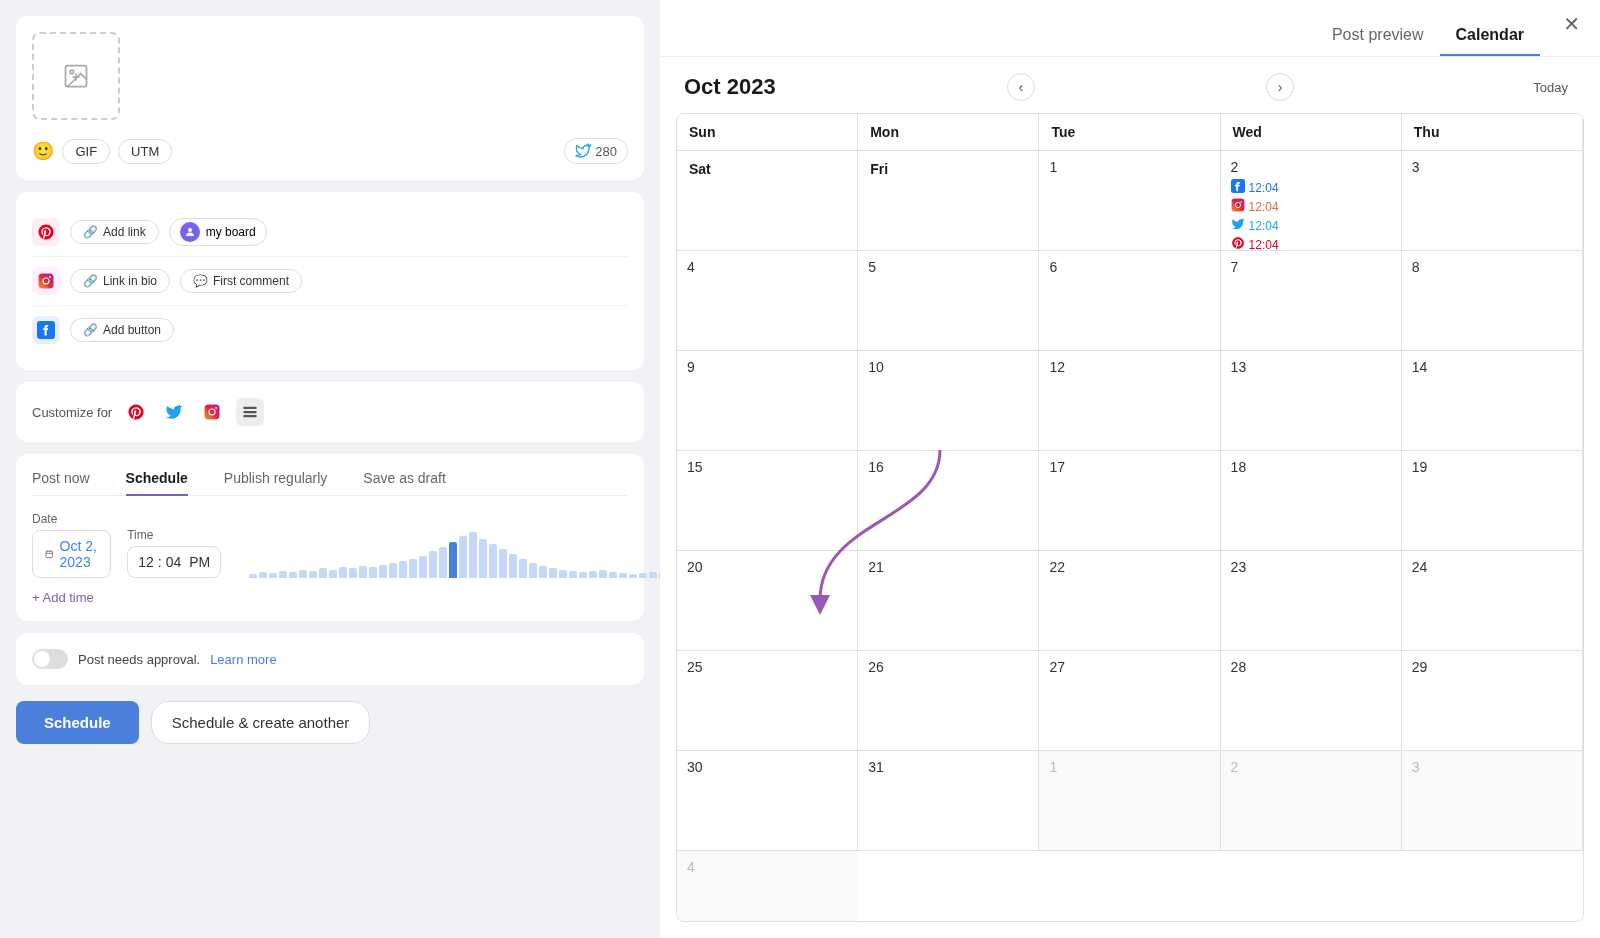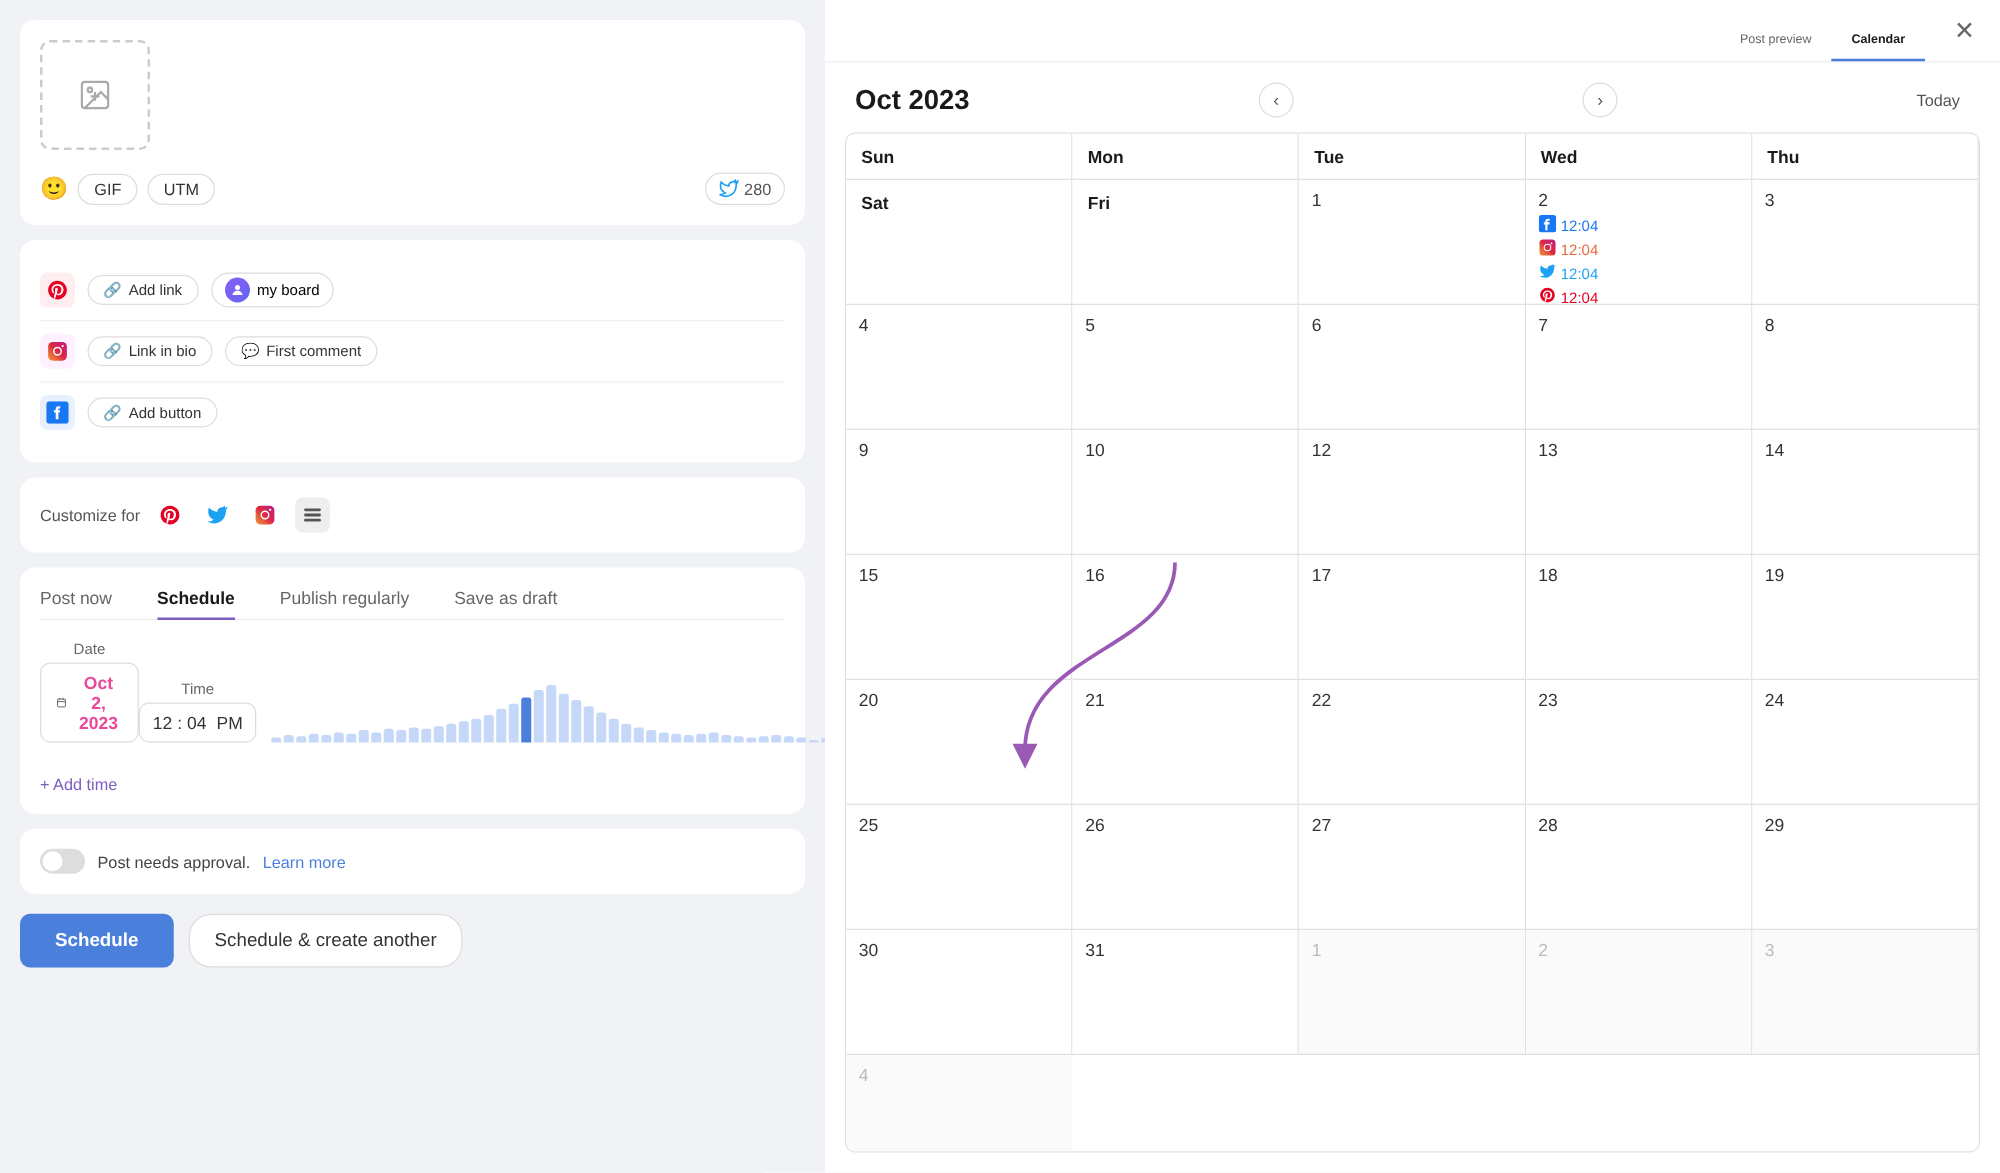--- a/index.html
+++ b/index.html
@@ -172,45 +172,43 @@
 
     .tab.active {
       color: #1a1a1a;
       font-weight: 600;
       border-bottom: 2px solid #7c5cbf;
     }
 
     
     .datetime-row {
       display: flex;
-      gap: 0;
+      gap: 16px;
       align-items: flex-end;
-      margin-bottom: 26px;
-      text-align: center;
+      margin-bottom: 12px;
     }
 
     .field-group label {
       font-size: 12px;
       color: #666;
       display: block;
       margin-bottom: 4px;
     }
 
     .date-input {
       display: flex;
       align-items: center;
       gap: 6px;
       border: 1.5px solid #ddd;
       border-radius: 8px;
       padding: 7px 12px;
       font-size: 14px;
-      color: #ec4899;
-      background: #fff;
-      cursor: pointer;
-      font-weight: bold;
+      color: #3b82f6;
+      background: #fff;
+      cursor: pointer;
     }
 
     .time-input {
       display: flex;
       align-items: center;
       gap: 4px;
       border: 1.5px solid #ddd;
       border-radius: 8px;
       padding: 7px 10px;
       font-size: 14px;
@@ -313,21 +311,21 @@
     .right-panel {
       flex: 1;
       background: #fff;
       display: flex;
       flex-direction: column;
       padding: 0;
       position: relative;
     }
 
     .cal-tab {
-      font-size: 10px;
+      font-size: 16px;
       color: #666;
       padding: 10px 16px 10px;
       cursor: pointer;
       border-bottom: 2px solid transparent;
       text-align: center;
     }
 
     .cal-tab.active {
       color: #1a1a1a;
       font-weight: 600;

